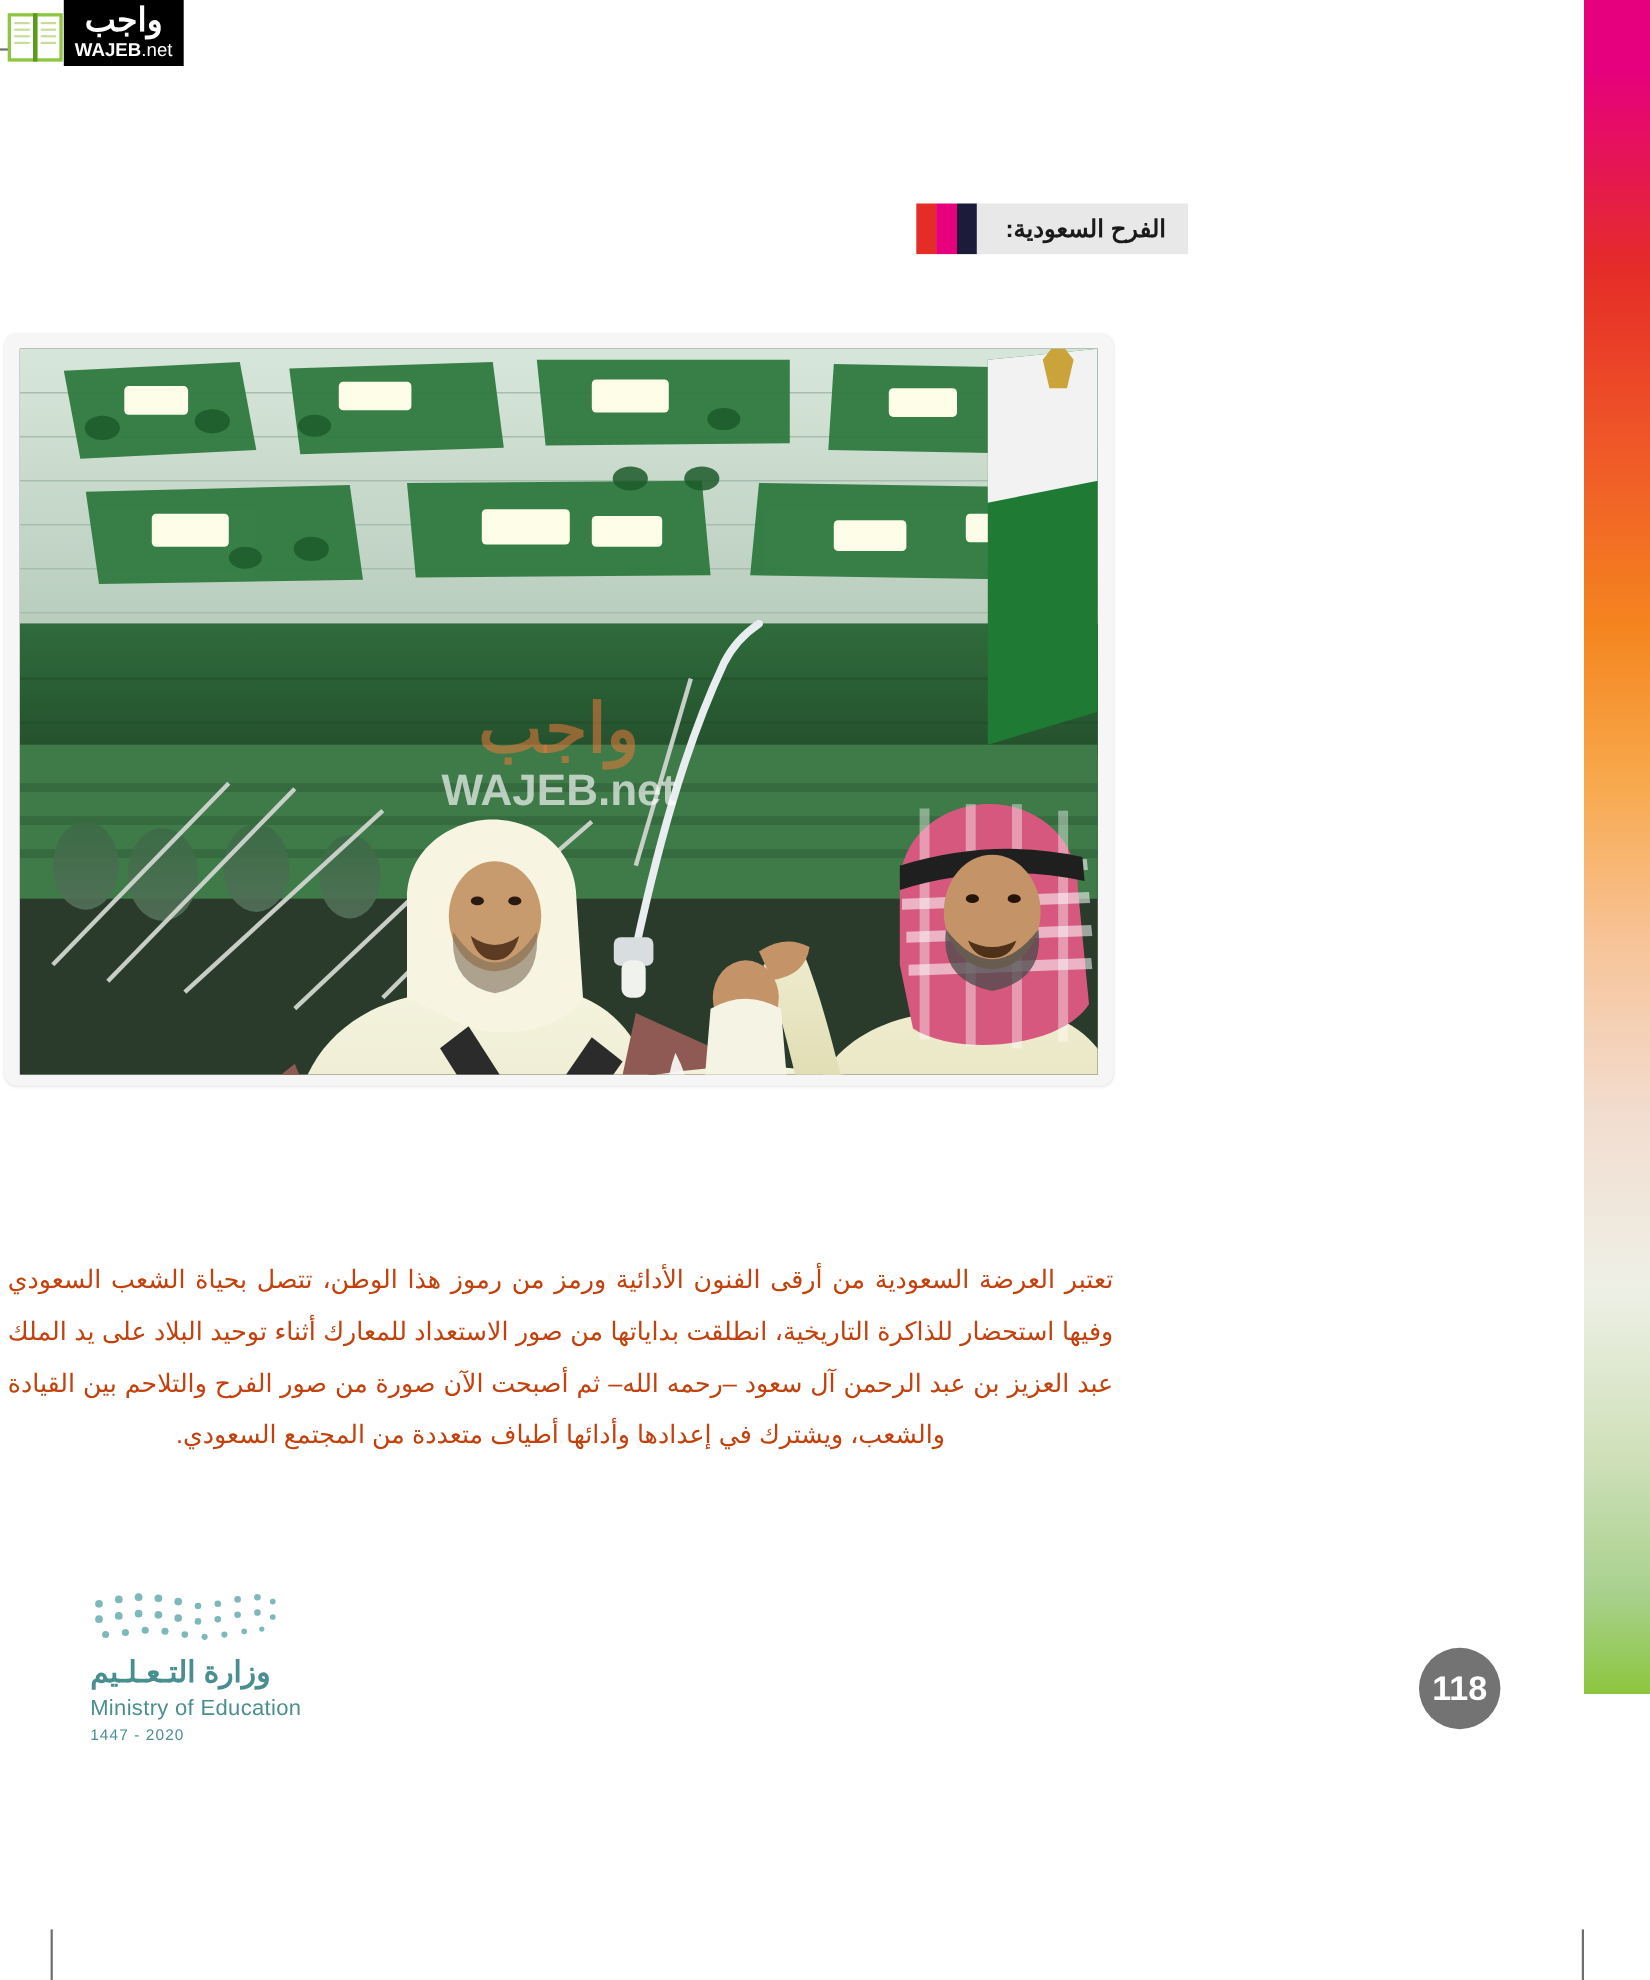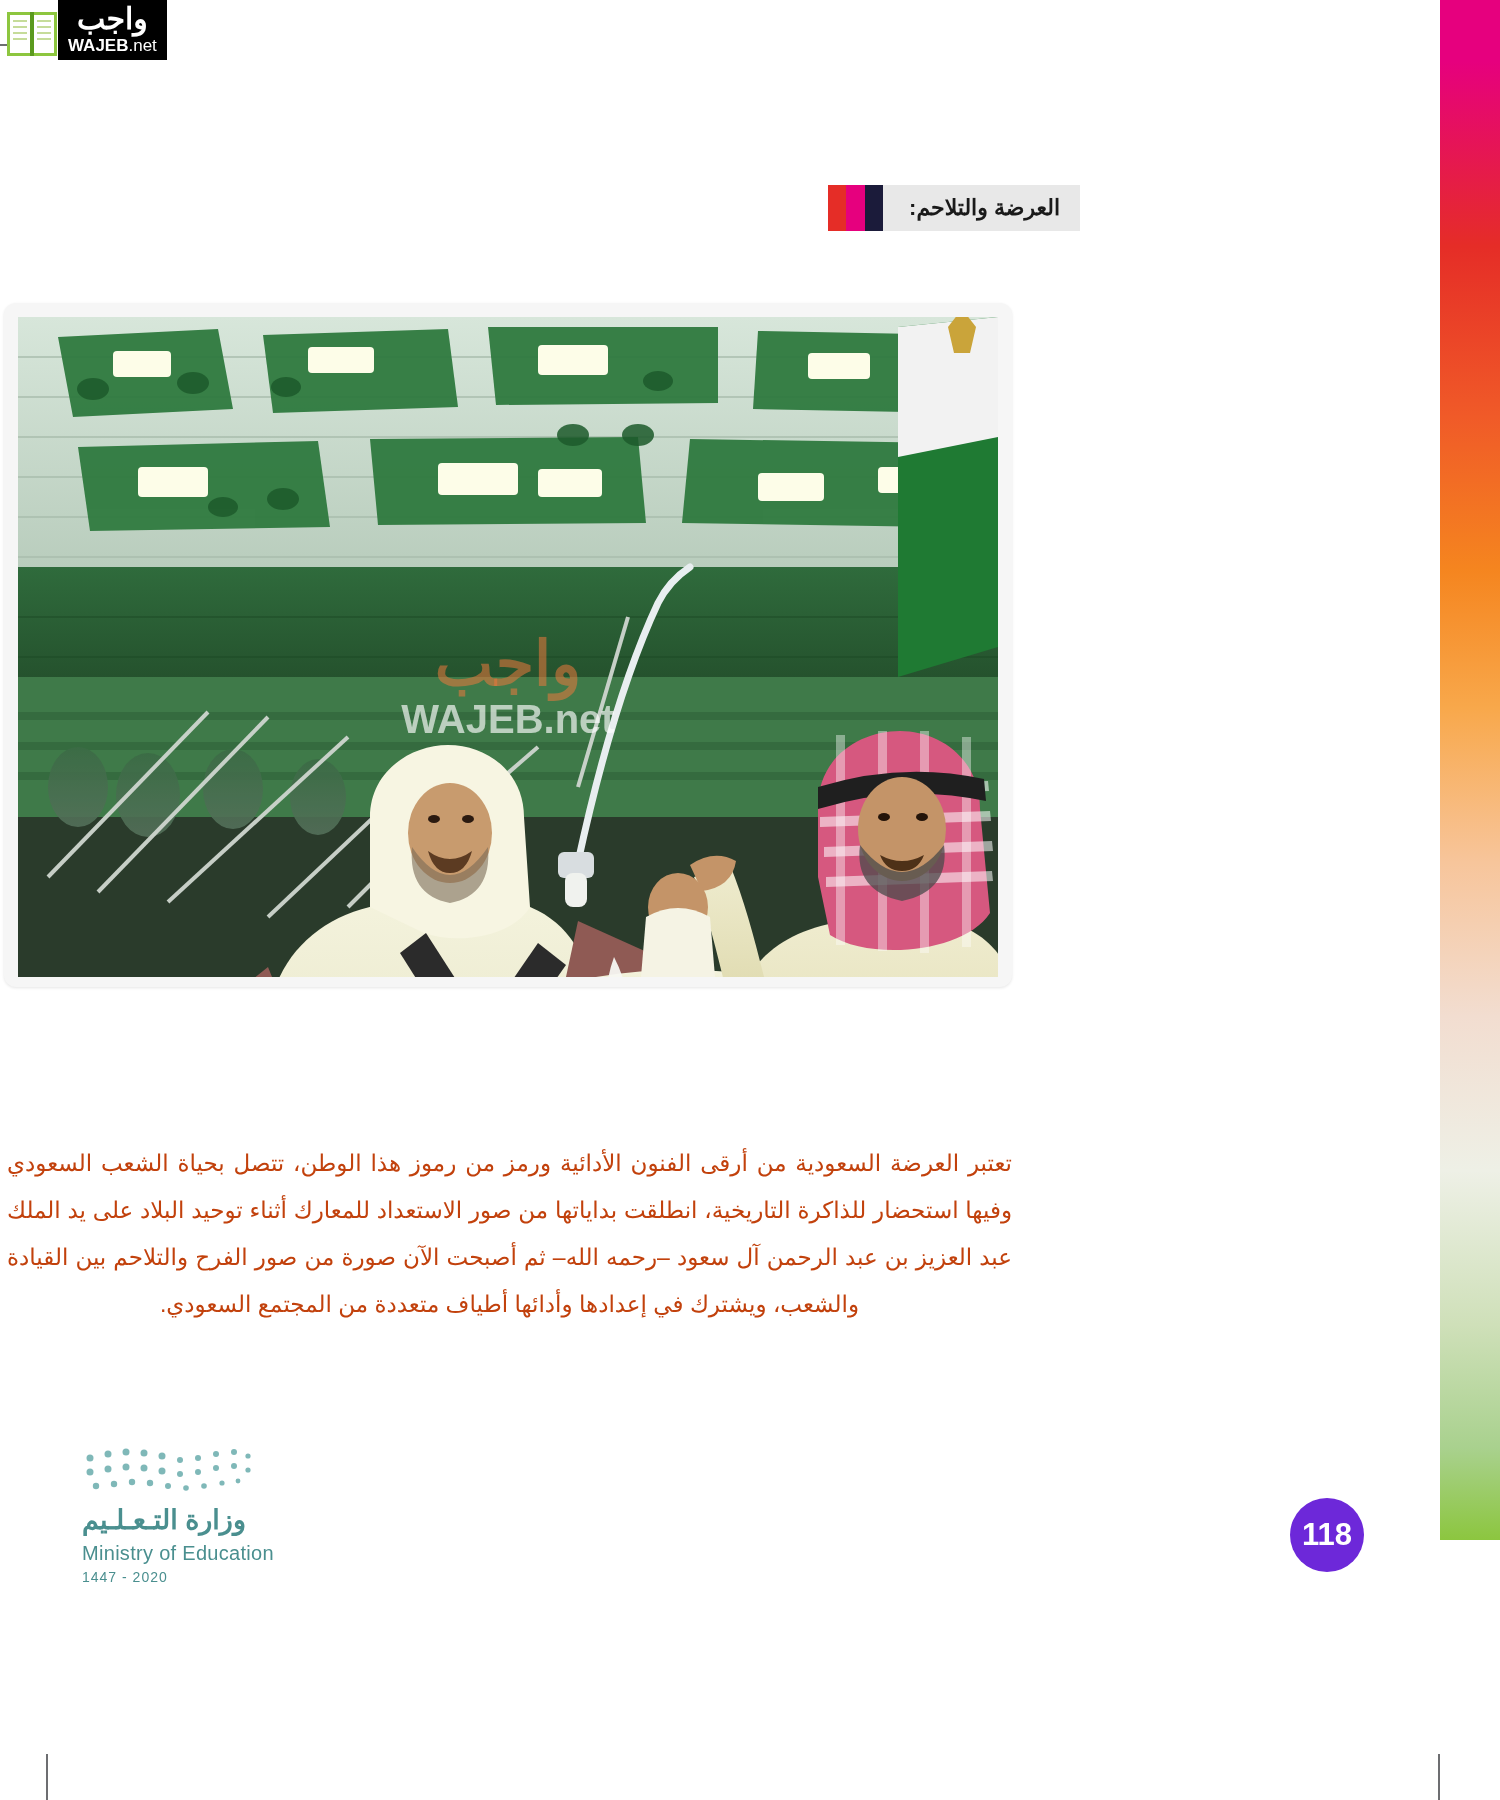--- a/index.html
+++ b/index.html
@@ -224,21 +224,21 @@
     left: 1290px;
     bottom: 228px;
     width: 74px;
     height: 74px;
     z-index: 20;
   }
   .page-number .circle {
     position: absolute;
     inset: 0;
     border-radius: 50%;
-    background: #6d28d9;
+    background: #737373;
     display: flex;
     align-items: center;
     justify-content: center;
     color: #fff;
     font-size: 31px;
     font-weight: bold;
   }
 </style>
 </head>
 <body>
@@ -270,21 +270,21 @@
         <rect x="31" y="10" width="14" height="2"></rect>
         <rect x="31" y="16" width="14" height="2"></rect>
         <rect x="31" y="22" width="14" height="2"></rect>
         <rect x="31" y="28" width="14" height="2"></rect>
       </g>
     </svg>
   </div>
 </div>
 
 <div class="section-heading">
-  <div class="heading-label">العرضة والتلاحم:</div>
+  <div class="heading-label">الفرح السعودية:</div>
   <div class="heading-flag">
     <i class="fl1"></i>
       <i class="fl2"></i>
       <i class="fl3"></i>
   </div>
 </div>
 
 <div class="figure-card">
   <div class="photo">
     <svg width="980" height="660" viewBox="0 0 980 660" role="img">

